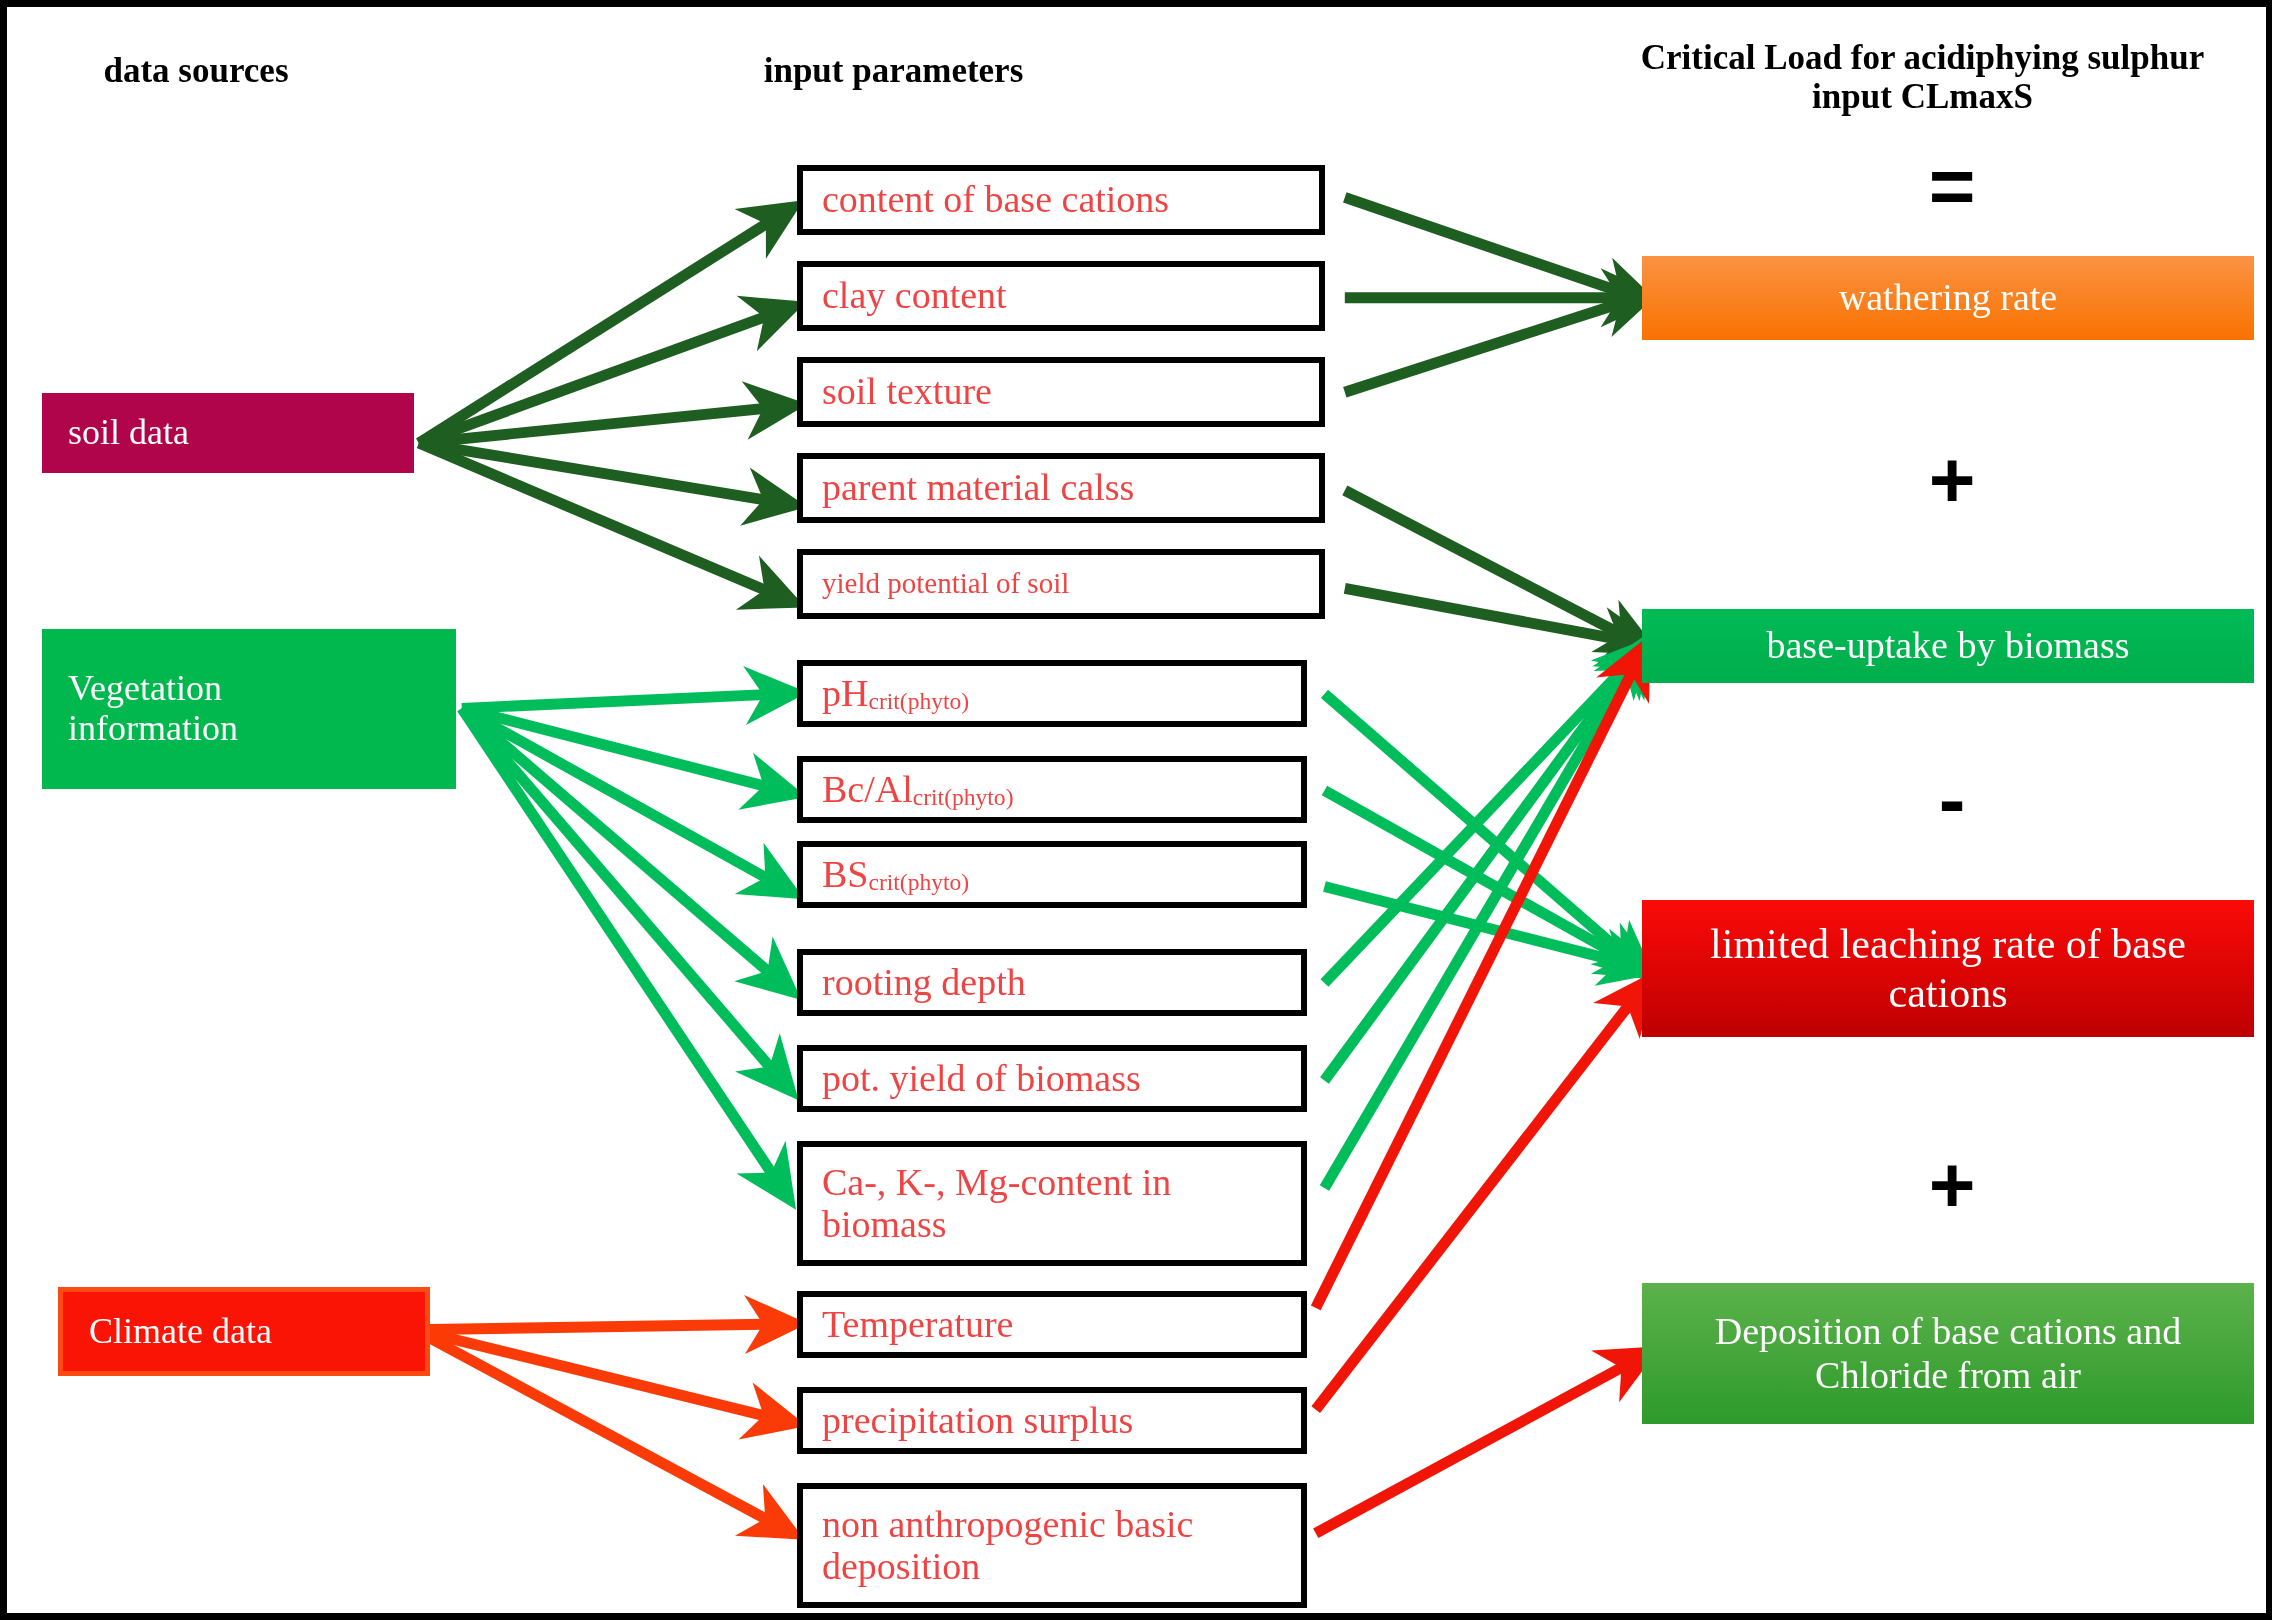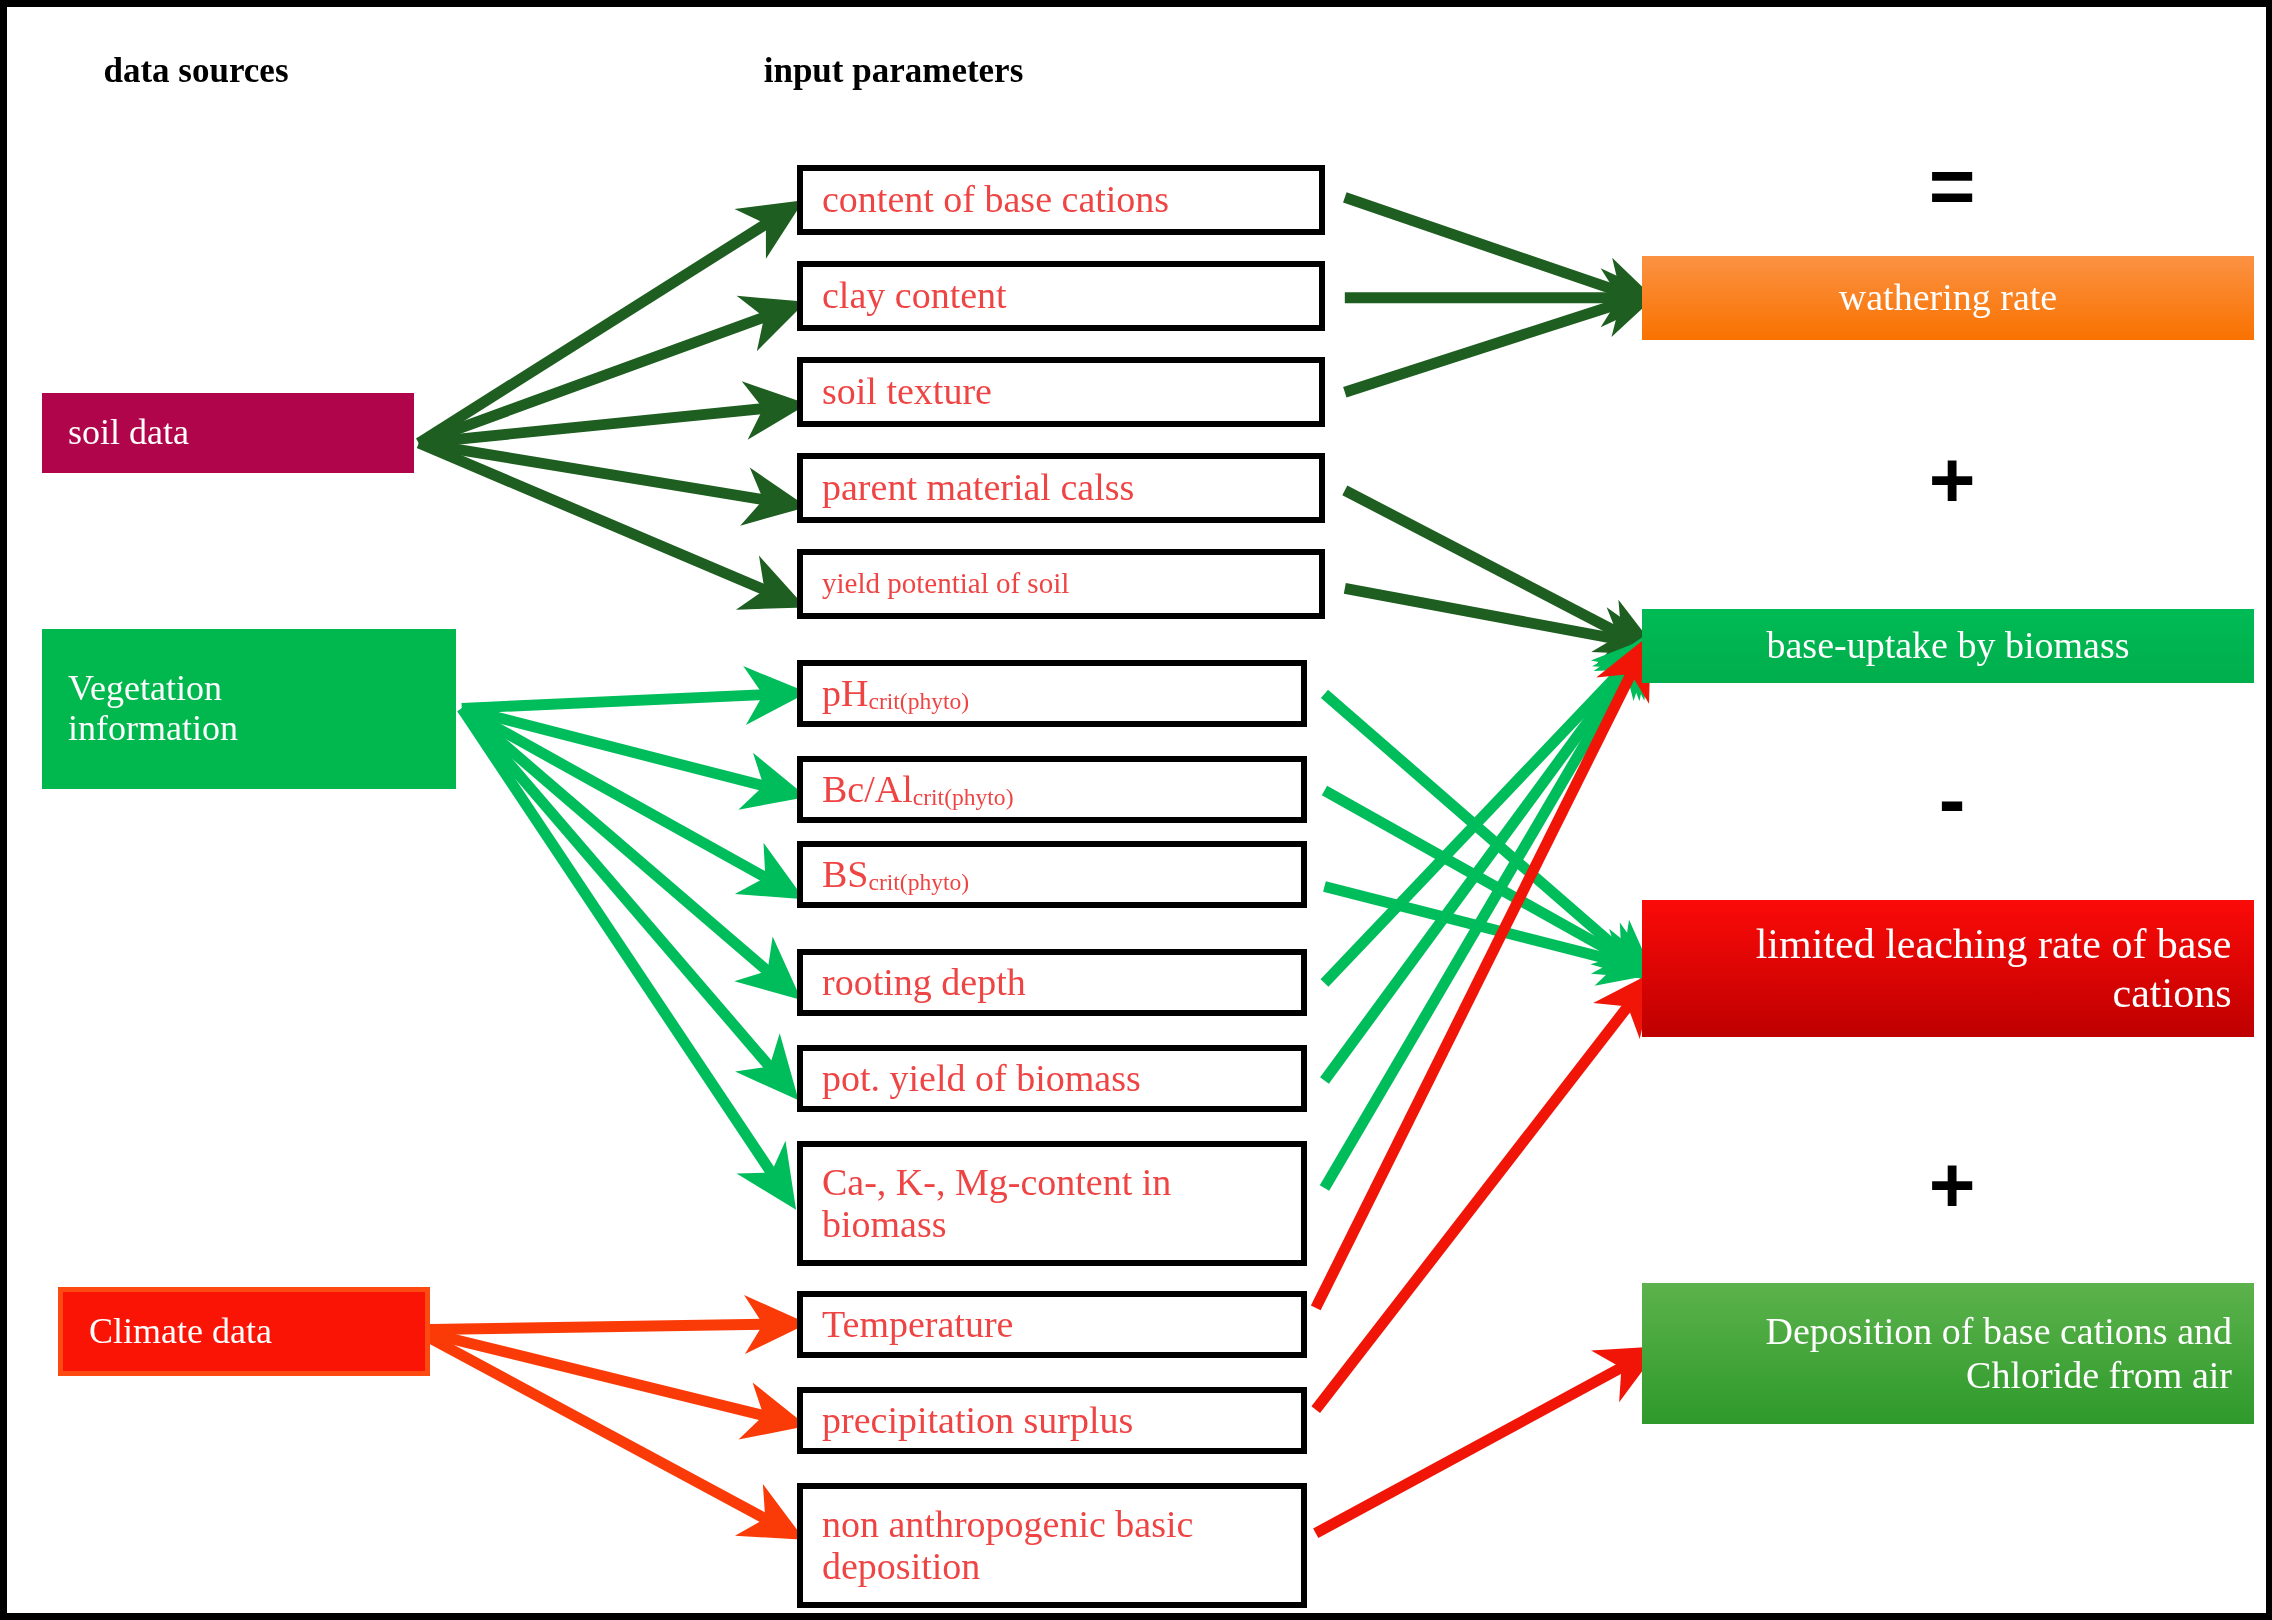--- a/index.html
+++ b/index.html
@@ -24,21 +24,21 @@
     position:absolute;box-sizing:border-box;
     background:#fff;border:6.5px solid #000;
     display:flex;align-items:center;
     font-family:"Liberation Serif",serif;color:#ef4444;
     padding-left:19px;line-height:1.08;
   }
   .param-box sub{font-size:0.62em;vertical-align:baseline;position:relative;top:0.33em;}
   .res-box{
     position:absolute;box-sizing:border-box;color:#fff;
     display:flex;align-items:center;justify-content:center;
-    text-align:right;font-family:"Liberation Serif",serif;
+    text-align:center;font-family:"Liberation Serif",serif;
     line-height:1.15;padding:0 22px;
   }
   .op{
     position:absolute;font-family:"Liberation Sans",sans-serif;
     font-weight:bold;color:#000;text-align:center;
     display:flex;align-items:center;justify-content:center;
   }
 </style>
 </head>
 <body>
@@ -105,20 +105,21 @@
 
     <g stroke="#F01507" stroke-width="15" fill="none" marker-end="url(#hd-red2)">
       <line x1="1800" y1="1790" x2="2245" y2="895"></line>
       <line x1="1800" y1="1930" x2="2245" y2="1355"></line>
       <line x1="1800" y1="2100" x2="2243" y2="1860"></line>
     </g>
   </svg>
 
   <div class="col-header" style="left:29px;top:44px;width:320px;font-size:35px;">data sources</div>
   <div class="col-header" style="left:632px;top:44px;width:509px;font-size:35px;">input parameters</div>
+  <div class="col-header" style="left:1603px;top:30.5px;width:625px;font-size:35px;">Critical Load for acidiphying sulphur input CLmaxS</div>
 
   <div class="src-box" style="left:35px;top:386px;width:372px;height:80px;background:#B0054A;font-size:36px;">
     <span>soil data</span>
   </div>
 
   <div class="src-box" style="left:35px;top:622px;width:414px;height:160px;background:#00B84E;font-size:36px;">
     <span style="display:block;max-width:247px;">Vegetation information</span>
   </div>
 
   <div class="src-box" style="left:51px;top:1280px;width:372px;height:89px;background:#FA1405;border:5.8px solid #FC4A10;font-size:36px;">

